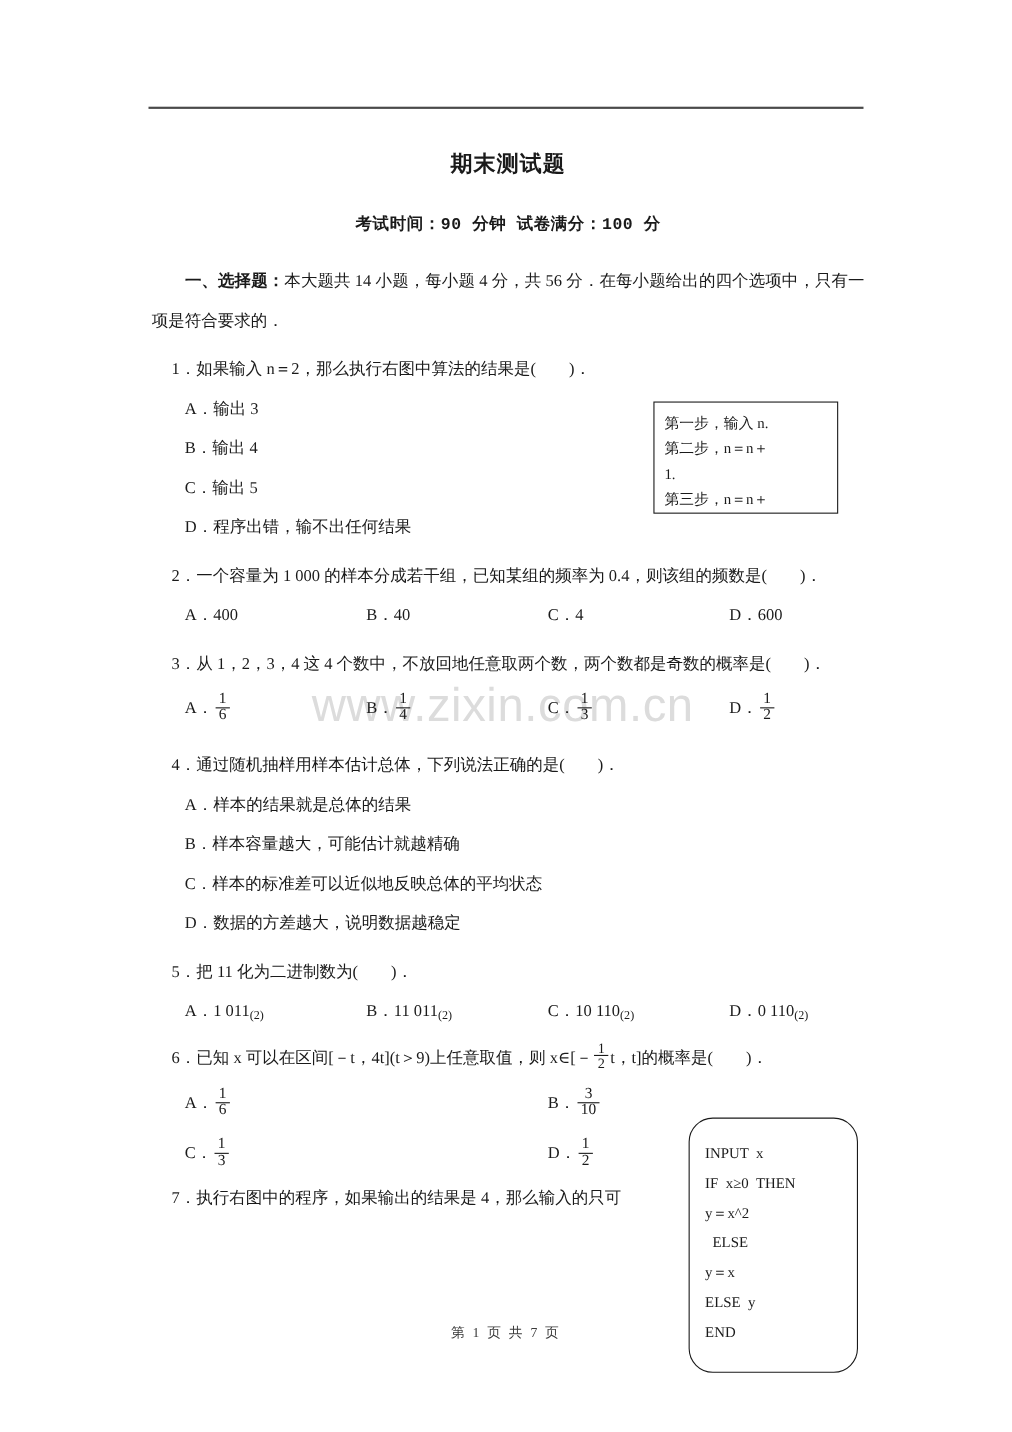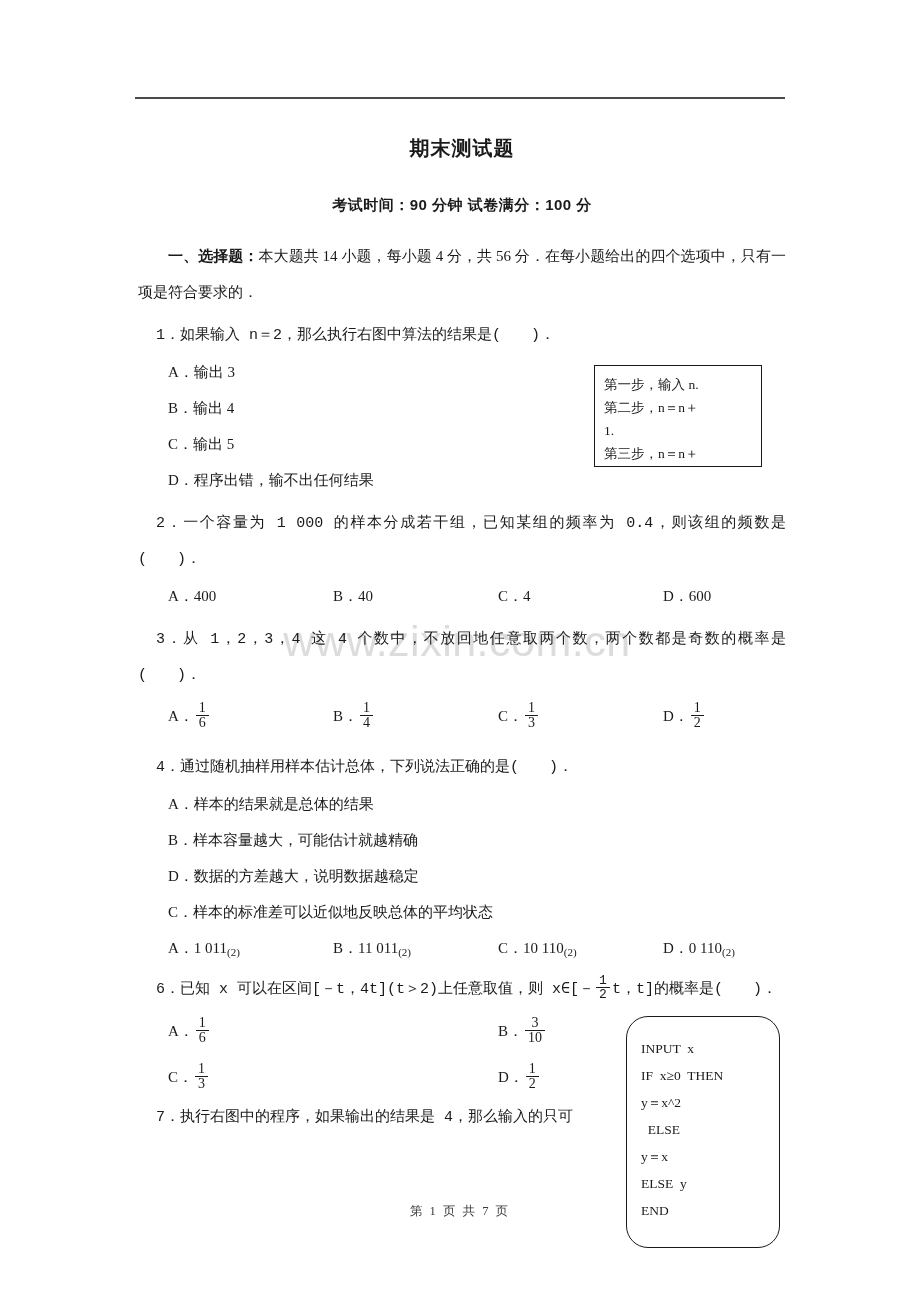--- a/index.html
+++ b/index.html
@@ -57,21 +57,21 @@
     text-align: center;
     font-family: "DejaVu Sans", "Liberation Sans", sans-serif;
     font-size: 20px;
     font-weight: bold;
     letter-spacing: 1px;
     margin: 0 0 0 0;
     line-height: 40px;
   }
   .doc-subtitle {
     text-align: center;
-    font-family: Liberation Sans, sans-serif;
+    font-family: Liberation Mono, monospace;
     font-size: 15px;
     font-weight: bold;
     letter-spacing: 0.5px;
     margin: 24px 0 0 0;
     line-height: 26px;
   }
 
   .para {
     font-size: 15px;
     line-height: 36px;
@@ -79,21 +79,20 @@
     text-align: justify;
   }
   .para .indent { display: inline-block; width: 30px; }
   .sec-label { font-weight: bold; }
 
   .q {
     font-size: 15px;
     line-height: 36px;
     margin: 8px 0 0 0;
     text-align: justify;
-    font-family: Liberation Mono, monospace;
   }
   .q-indent { display: inline-block; width: 18px; }
 
   .opts-line {
     font-size: 15px;
     line-height: 36px;
     margin: 0;
     position: relative;
     height: 36px;
   }
@@ -212,31 +211,32 @@
     <div class="opts-line" style="height:44px;line-height:44px;">
       <span class="opt c1"><span>A．</span><span class="frac"><span class="num">1</span><span class="den">6</span></span></span>
       <span class="opt c2"><span>B．</span><span class="frac"><span class="num">1</span><span class="den">4</span></span></span>
       <span class="opt c3"><span>C．</span><span class="frac"><span class="num">1</span><span class="den">3</span></span></span>
       <span class="opt c4"><span>D．</span><span class="frac"><span class="num">1</span><span class="den">2</span></span></span>
     </div>
 
     <p class="q" style="margin-top:12px;"><span class="q-indent"></span><span>4．</span><span>通过随机抽样用样本估计总体，下列说法正确的是(　　)．</span></p>
     <div class="choice-line">A．样本的结果就是总体的结果</div>
     <div class="choice-line">B．样本容量越大，可能估计就越精确</div>
+    <div class="choice-line">C．样本的标准差可以近似地反映总体的平均状态</div>
     <div class="choice-line">D．数据的方差越大，说明数据越稳定</div>
-    <div class="choice-line">C．样本的标准差可以近似地反映总体的平均状态</div>
-
+
+    <p class="q"><span class="q-indent"></span><span>5．</span><span>把 11 化为二进制数为(　　)．</span></p>
     <div class="opts-line">
       <span class="opt c1"><span>A．</span><span>1 011</span><span class="sub">(2)</span></span>
       <span class="opt c2"><span>B．</span><span>11 011</span><span class="sub">(2)</span></span>
       <span class="opt c3"><span>C．</span><span>10 110</span><span class="sub">(2)</span></span>
       <span class="opt c4"><span>D．</span><span>0 110</span><span class="sub">(2)</span></span>
     </div>
 
-    <p class="q" style="margin-top:6px;"><span class="q-indent"></span><span>6．</span><span>已知 x 可以在区间[－t，4t](t＞2)上任意取值，则 x∈[－</span><span class="frac small"><span class="num">1</span><span class="den">2</span></span><span>t，t]的概率是(　　)．</span></p>
+    <p class="q" style="margin-top:6px;"><span class="q-indent"></span><span>6．</span><span>已知 x 可以在区间[－t，4t](t＞9)上任意取值，则 x∈[－</span><span class="frac small"><span class="num">1</span><span class="den">2</span></span><span>t，t]的概率是(　　)．</span></p>
     <div class="opts-line" style="height:46px;line-height:46px;">
       <span class="opt h1"><span>A．</span><span class="frac"><span class="num">1</span><span class="den">6</span></span></span>
       <span class="opt h2"><span>B．</span><span class="frac"><span class="num">3</span><span class="den">10</span></span></span>
     </div>
     <div class="opts-line" style="height:46px;line-height:46px;">
       <span class="opt h1"><span>C．</span><span class="frac"><span class="num">1</span><span class="den">3</span></span></span>
       <span class="opt h2"><span>D．</span><span class="frac"><span class="num">1</span><span class="den">2</span></span></span>
     </div>
 
     <p class="q" style="margin-top:0;width:470px;"><span class="q-indent"></span><span>7．</span><span>执行右图中的程序，如果输出的结果是 4，那么输入的只可</span></p>

